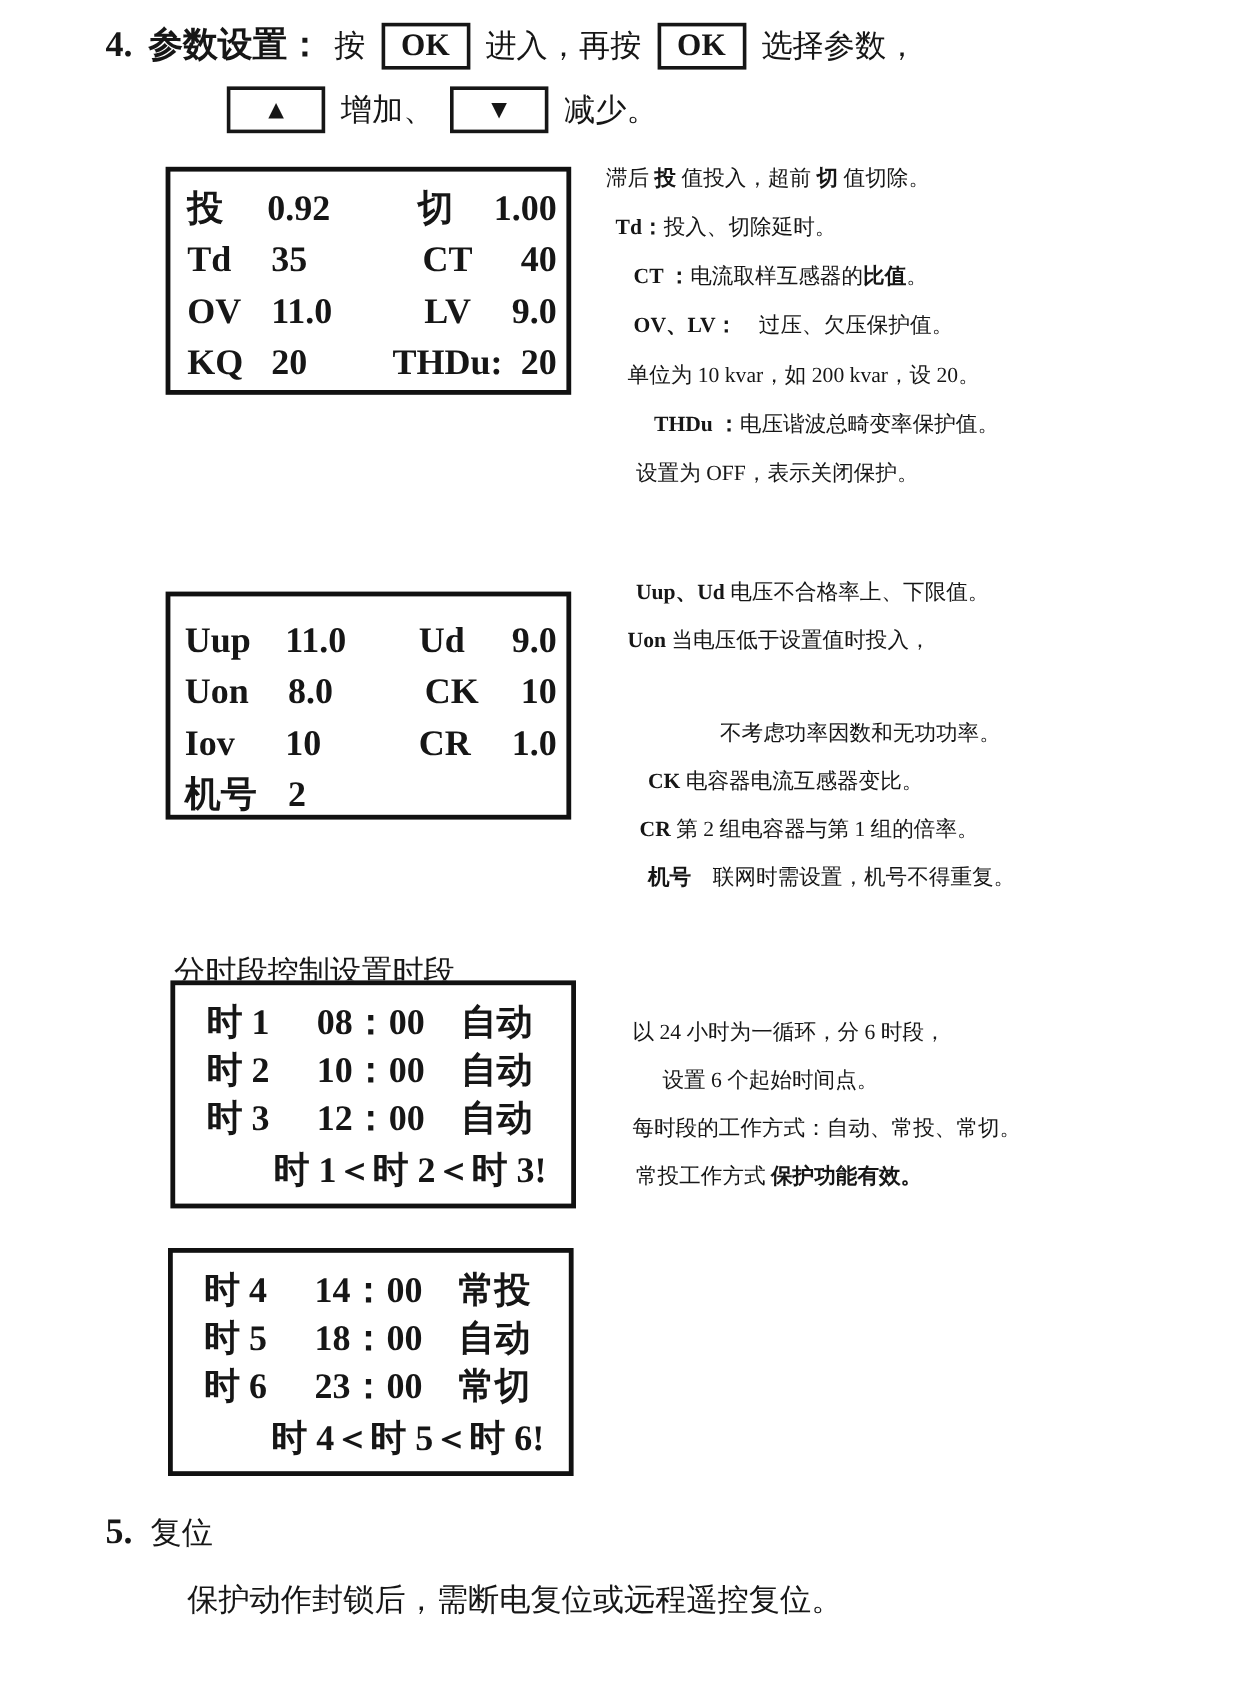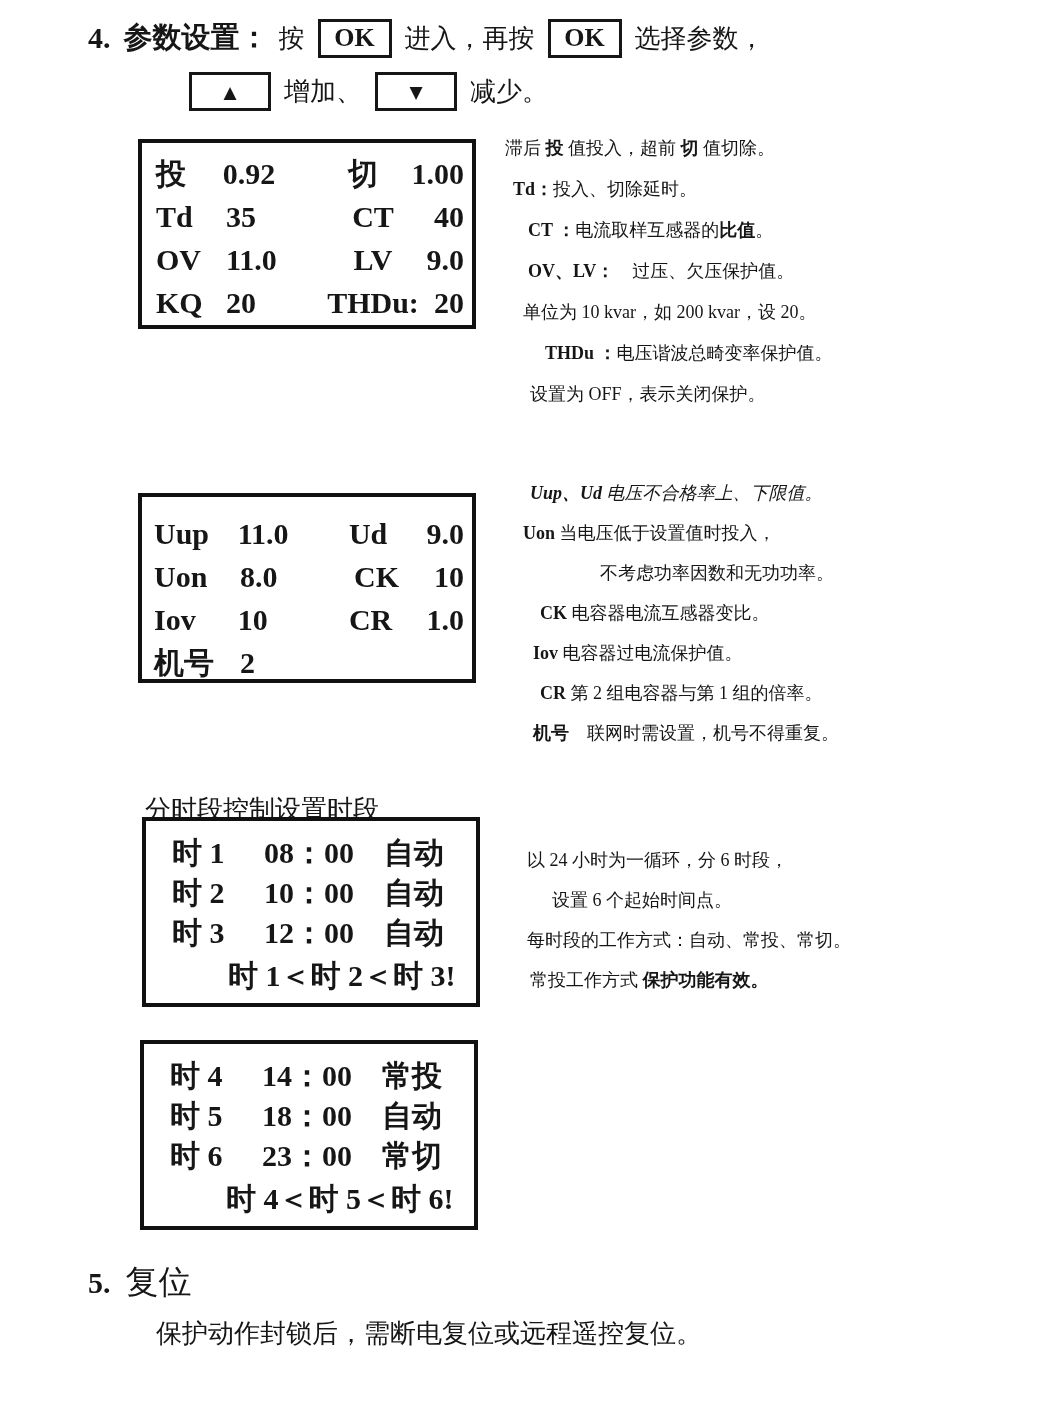--- a/index.html
+++ b/index.html
@@ -56,35 +56,35 @@
   .pn3{left:527px;top:840px;}
   .pn3>div{height:40px;line-height:40px;}
   
   .pn1>div:nth-child(2){padding-left:8px;}
   .pn1>div:nth-child(3){padding-left:23px;}
   .pn1>div:nth-child(4){padding-left:23px;}
   .pn1>div:nth-child(5){padding-left:18px;}
   .pn1>div:nth-child(6){padding-left:40px;}
   .pn1>div:nth-child(7){padding-left:25px;}
   .pn1>div:nth-child(8){padding-left:95px;}
-  .pn2>div:nth-child(1){padding-left:25px;font-style:italic;}
+  .pn2>div:nth-child(1){padding-left:25px;}
   .pn2>div:nth-child(2){padding-left:18px;}
-  .pn2>div:nth-child(3){padding-left:95px;}
+  .pn2>div:nth-child(3){padding-left:95px;margin-top:38px;}
   .pn2>div:nth-child(4){padding-left:35px;}
   .pn2>div:nth-child(5){padding-left:28px;}
   .pn2>div:nth-child(6){padding-left:35px;}
   .pn2>div:nth-child(7){padding-left:28px;}
   .pn3>div:nth-child(2){padding-left:25px;}
   .pn3>div:nth-child(4){padding-left:3px;}
   
   .subhead{left:145px;top:760px;font-size:26px;margin-top:32px;}
   
   .h5{left:88px;top:1260px;display:flex;align-items:baseline;white-space:nowrap;}
   .h5 .num{font-size:30px;font-weight:bold;margin-right:15px;}
-  .h5 .ttl{font-size:33px;}
+  .h5 .ttl{font-size:26px;}
   .resetbody{left:156px;top:1316px;font-size:26px;white-space:nowrap;}
 </style>
 </head>
 <body>
 
 <div class="abs h4">
   <span class="num">4.</span>
   <span class="ttl">参数设置：</span>
   <span>按</span>
   <span class="keycap">OK</span>
@@ -135,21 +135,20 @@
   <div><span>单位为 10 kvar，如 200 kvar，设 20。</span></div>
   <div><span class="b">THDu ：</span><span>电压谐波总畸变率保护值。</span></div>
   <div><span>设置为 OFF，表示关闭保护。</span></div>
 </div>
 
 <div class="notes pn2">
   <div><span class="b">Uup、Ud</span><span> 电压不合格率上、下限值。</span></div>
   <div><span class="b">Uon</span><span> 当电压低于设置值时投入，</span></div>
   <div><span>不考虑功率因数和无功功率。</span></div>
   <div><span class="b">CK</span><span> 电容器电流互感器变比。</span></div>
-  <div><span class="b">Iov</span><span> 电容器过电流保护值。</span></div>
   <div><span class="b">CR</span><span> 第 2 组电容器与第 1 组的倍率。</span></div>
   <div><span class="b">机号</span><span>　联网时需设置，机号不得重复。</span></div>
 </div>
 
 <div class="lcd" id="lcd2">
   <div class="r">
     <span class="c1">Uup</span>
     <span class="c2">11.0</span>
     <span class="c3">Ud</span>
     <span class="c4">9.0</span>

